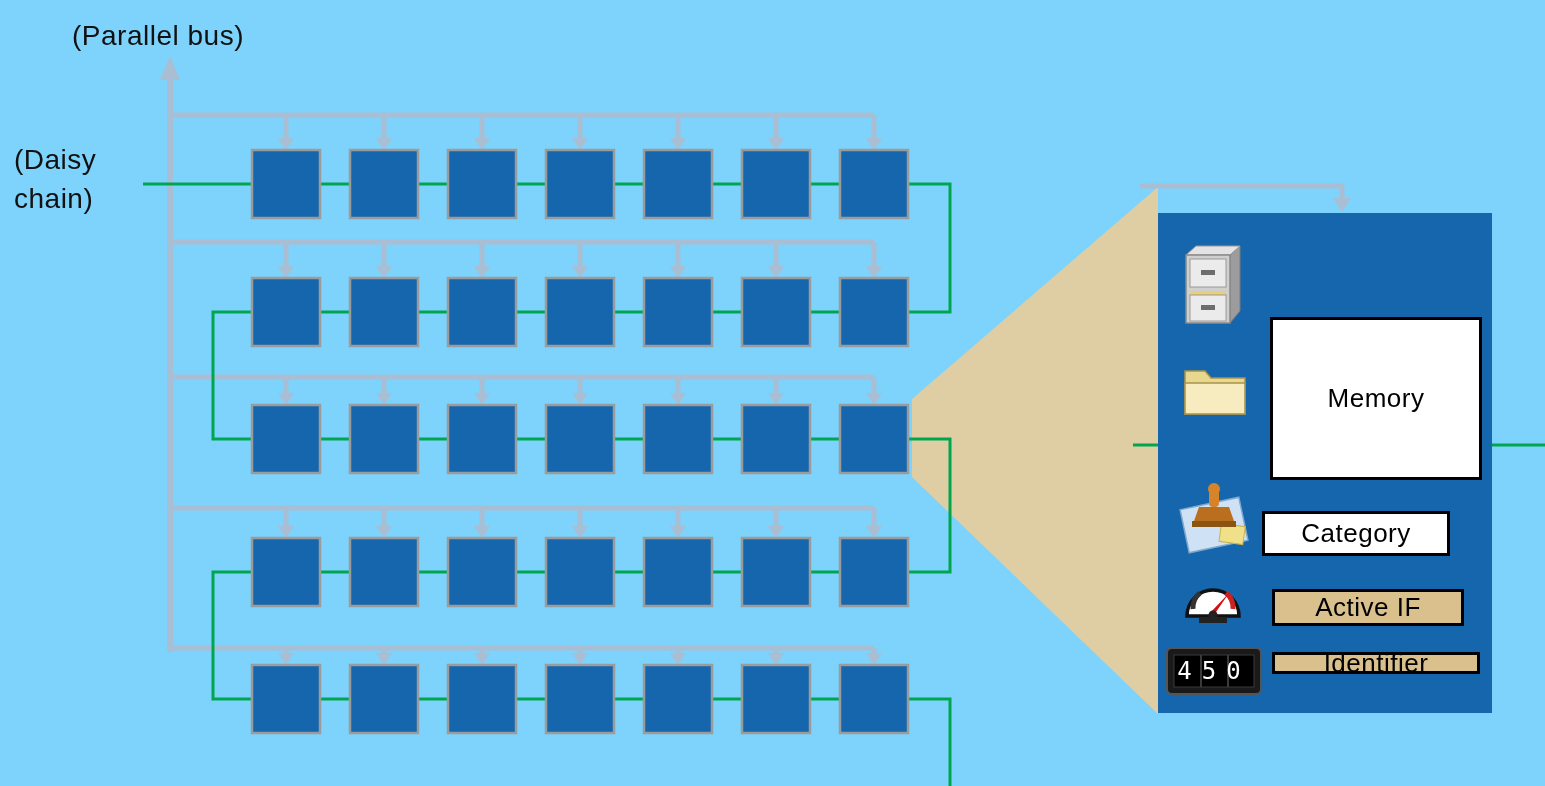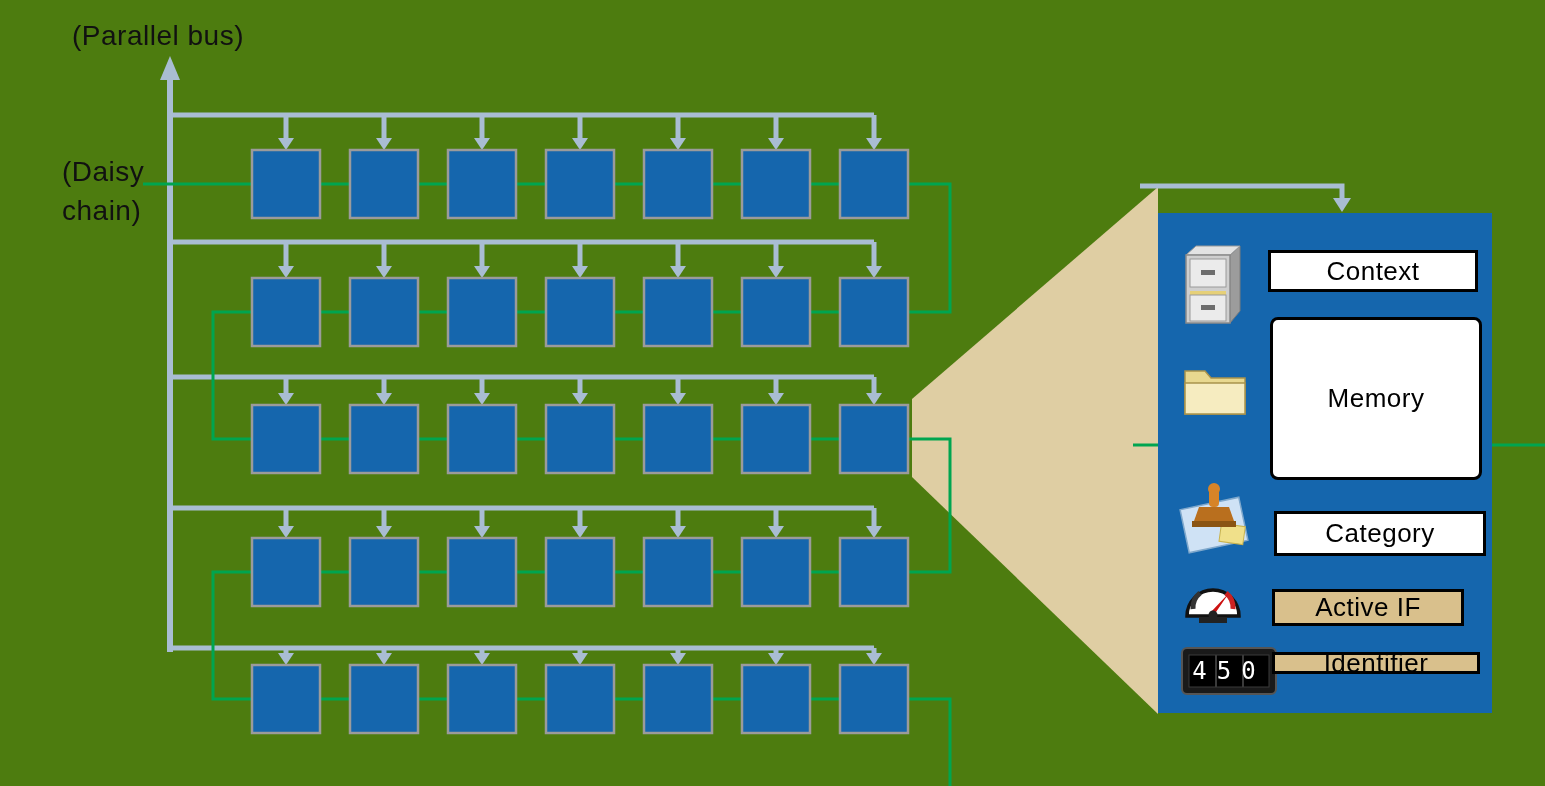--- a/index.html
+++ b/index.html
@@ -2,34 +2,34 @@
 <html><head>
 <meta charset="utf-8">
 <style>
   * { margin: 0; padding: 0; box-sizing: border-box; }
   html, body { background: #ffffff; }
   body { font-family: "Liberation Sans", sans-serif; }
   .canvas {
     position: relative;
     width: 1545px;
     height: 786px;
-    background: #4d7c0f;
+    background: #7dd3fc;
     overflow: hidden;
   }
   svg.layer { position: absolute; left: 0; top: 0; }
   .diagram-label {
     position: absolute;
     color: #111111;
     font-size: 28px;
     letter-spacing: 0.5px;
     line-height: 1.4;
     white-space: pre-line;
   }
   .label-parallel-bus { left: 72px; top: 16px; }
-  .label-daisy-chain { left: 14px; top: 152px; margin-left: 48px; }
+  .label-daisy-chain { left: 14px; top: 140px; }
   .panel {
     position: absolute;
     left: 1158px;
     top: 213px;
     width: 334px;
     height: 500px;
     background: #1566AD;
   }
   .pbox {
     position: absolute;
@@ -37,30 +37,30 @@
     border: 3px solid #000000;
     display: flex;
     align-items: center;
     justify-content: center;
     font-size: 26px;
     color: #000000;
     letter-spacing: 0.5px;
   }
   .pbox.tan { background: #D9C08C; }
   .box-context    { left: 110px; top: 37px;  width: 210px; height: 42px; }
-  .box-memory     { left: 112px; top: 104px; width: 212px; height: 163px; border-radius: 8px; }
-  .box-category   { left: 116px; top: 298px; width: 212px; height: 45px; }
+  .box-memory     { left: 112px; top: 104px; width: 212px; height: 163px; }
+  .box-category   { left: 104px; top: 298px; width: 188px; height: 45px; }
   .box-active-if  { left: 114px; top: 376px; width: 192px; height: 37px; }
   .box-identifier { left: 114px; top: 439px; width: 208px; height: 22px; }
   .icon { position: absolute; }
   .icon-cabinet { left: 22px;  top: 30px;  }
   .icon-folder  { left: 24px;  top: 148px; }
   .icon-stamp   { left: 16px;  top: 268px; }
   .icon-gauge   { left: 24px;  top: 360px; }
-  .icon-counter { left: 23px;  top: 434px; }
+  .icon-counter { left: 8px;  top: 434px; }
 </style>
 </head>
 <body>
 
 <div class="canvas">
 
   <svg id="net-svg" class="layer" width="1545" height="786" viewBox="0 0 1545 786">
       <polygon points="912,399 1158,187 1158,714 912,477" fill="#DFCEA3"></polygon>
       <line x1="170" y1="652" x2="170" y2="78" stroke="#A9BDD3" stroke-width="6"></line>
       <polygon points="160,80 180,80 170,56" fill="#A9BDD3"></polygon>
@@ -232,20 +232,19 @@
     <span class="icon icon-counter">
       <svg width="96" height="48" viewBox="0 0 96 48">
         <rect x="1" y="1" width="94" height="46" rx="5" fill="#1a1a1a" stroke="#555555" stroke-width="2"></rect>
         <rect x="8" y="8" width="80" height="32" fill="#000000" stroke="#3a3a3a" stroke-width="1"></rect>
         <line x1="35" y1="8" x2="35" y2="40" stroke="#3a3a3a" stroke-width="2"></line>
         <line x1="62" y1="8" x2="62" y2="40" stroke="#3a3a3a" stroke-width="2"></line>
         <text x="48" y="32" text-anchor="middle" font-family="DejaVu Sans Mono, monospace" font-size="24" fill="#ffffff" letter-spacing="10">450</text>
       </svg>
     </span>
 
-    <div class="pbox box-context">Context</div>
     <div class="pbox box-memory">Memory</div>
     <div class="pbox box-category">Category</div>
     <div class="pbox tan box-active-if">Active IF</div>
     <div class="pbox tan box-identifier">Identifier</div>
   </div>
 
 </div>
 
 </body></html>

